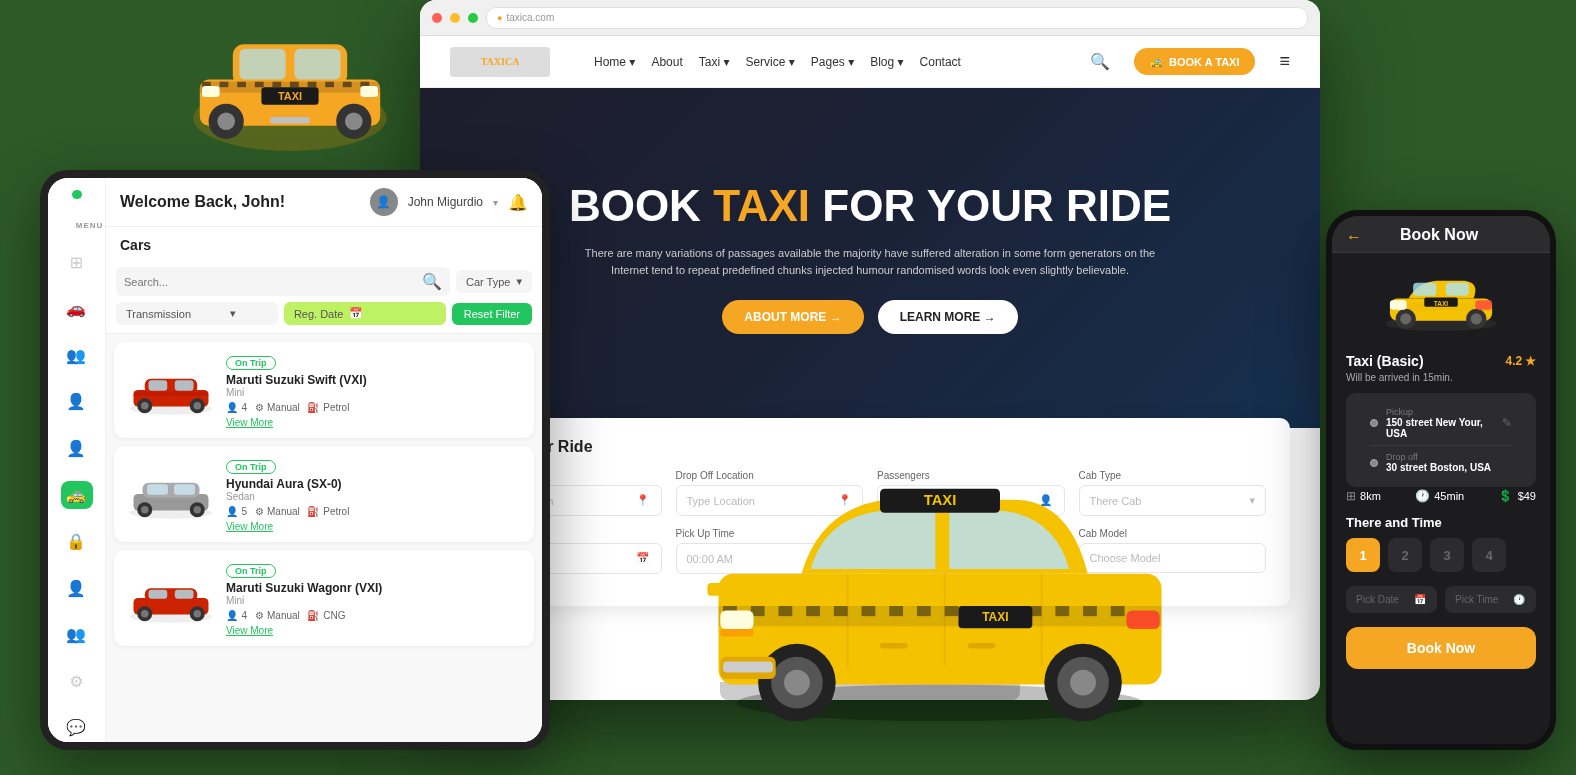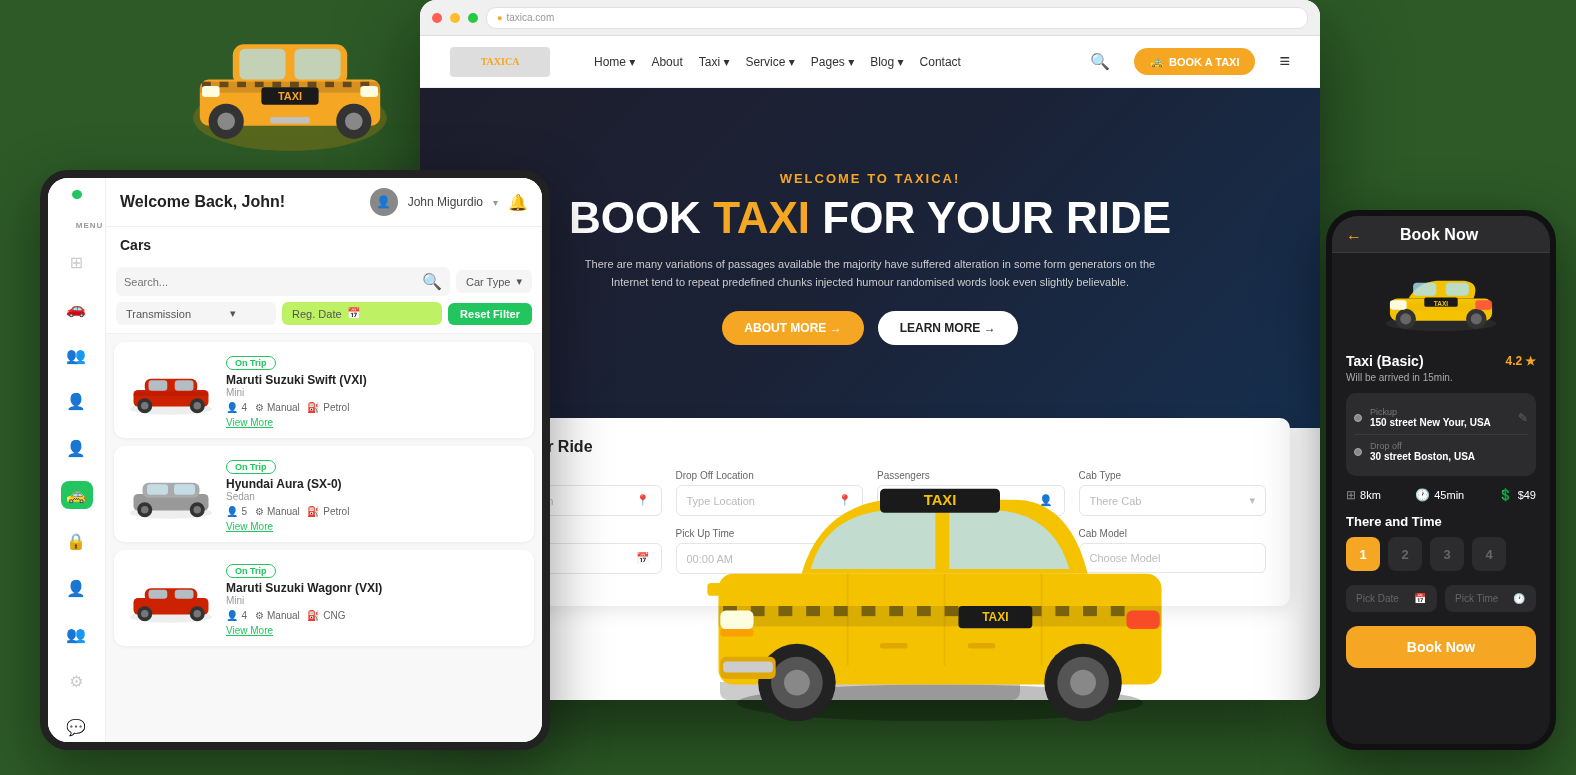--- a/index.html
+++ b/index.html
@@ -167,21 +167,21 @@
       color: #555;
       cursor: pointer;
     }
     .filter-btn-green {
       background: #22c55e;
       color: #fff;
       border: none;
       border-radius: 6px;
       padding: 5px 12px;
       font-size: 11px;
-      font-weight: 700;
+      font-weight: 400;
       cursor: pointer;
     }
     .filter-date {
       display: flex;
       align-items: center;
       background: #bef264;
       border-radius: 6px;
       padding: 5px 10px;
       gap: 6px;
       font-size: 11px;
@@ -493,22 +493,22 @@
       display: flex;
       align-items: center;
       gap: 3px;
       color: #f5a623;
       font-size: 12px;
     }
     .phone-arrive { font-size: 10px; color: #aaa; margin-bottom: 10px; }
     .phone-location {
       background: #2c2c2e;
       border-radius: 10px;
-      padding: 10px 8px;
-      margin-bottom: 12px;
+      padding: 10px 24px;
+      margin-bottom: 2px;
     }
     .phone-loc-row {
       display: flex;
       align-items: center;
       gap: 8px;
       padding: 4px 0;
     }
     .phone-loc-dot {
       width: 8px; height: 8px;
       border-radius: 50%;
@@ -804,21 +804,20 @@
         🚕 <span>BOOK A TAXI</span>
       </button>
       <span class="nav-menu-icon">≡</span>
     </div>
 
     <div class="hero">
       <div class="hero-bg"></div>
 
       <div style="position:absolute;inset:0;background:linear-gradient(135deg,#1a1a2e 0%,#16213e 50%,#0f3460 100%);opacity:0.7;"></div>
       <div class="hero-content">
-        <div class="hero-subtitle">WELCOME TO TAXICA!</div>
         <div class="hero-title">
           <span>BOOK </span><span class="highlight">TAXI</span><span> FOR YOUR RIDE</span>
         </div>
         <div class="hero-desc">There are many variations of passages available the majority have suffered alteration in some form generators on the Internet tend to repeat predefined chunks injected humour randomised words look even slightly believable.</div>
         <div class="hero-buttons">
           <button class="hero-btn-primary">ABOUT MORE →</button>
           <button class="hero-btn-secondary">LEARN MORE →</button>
         </div>
       </div>
     </div>

